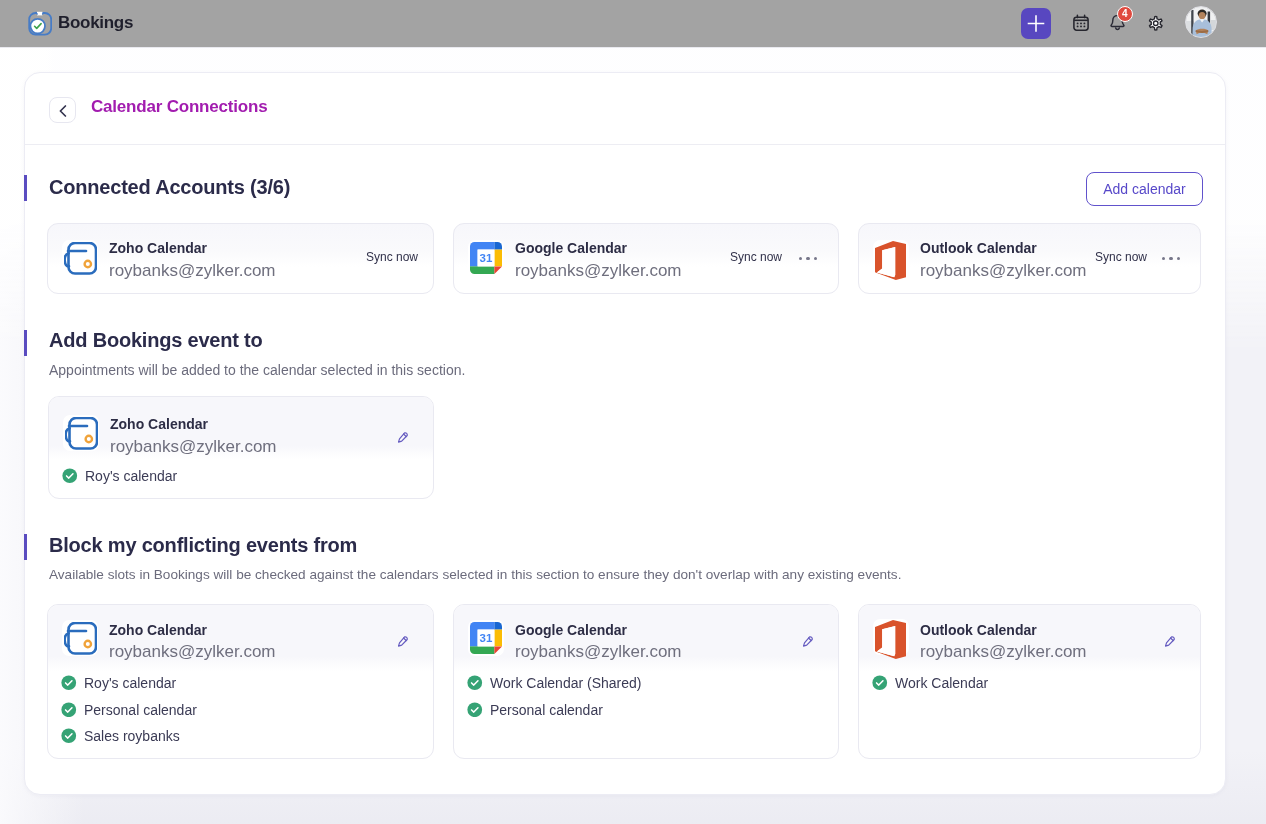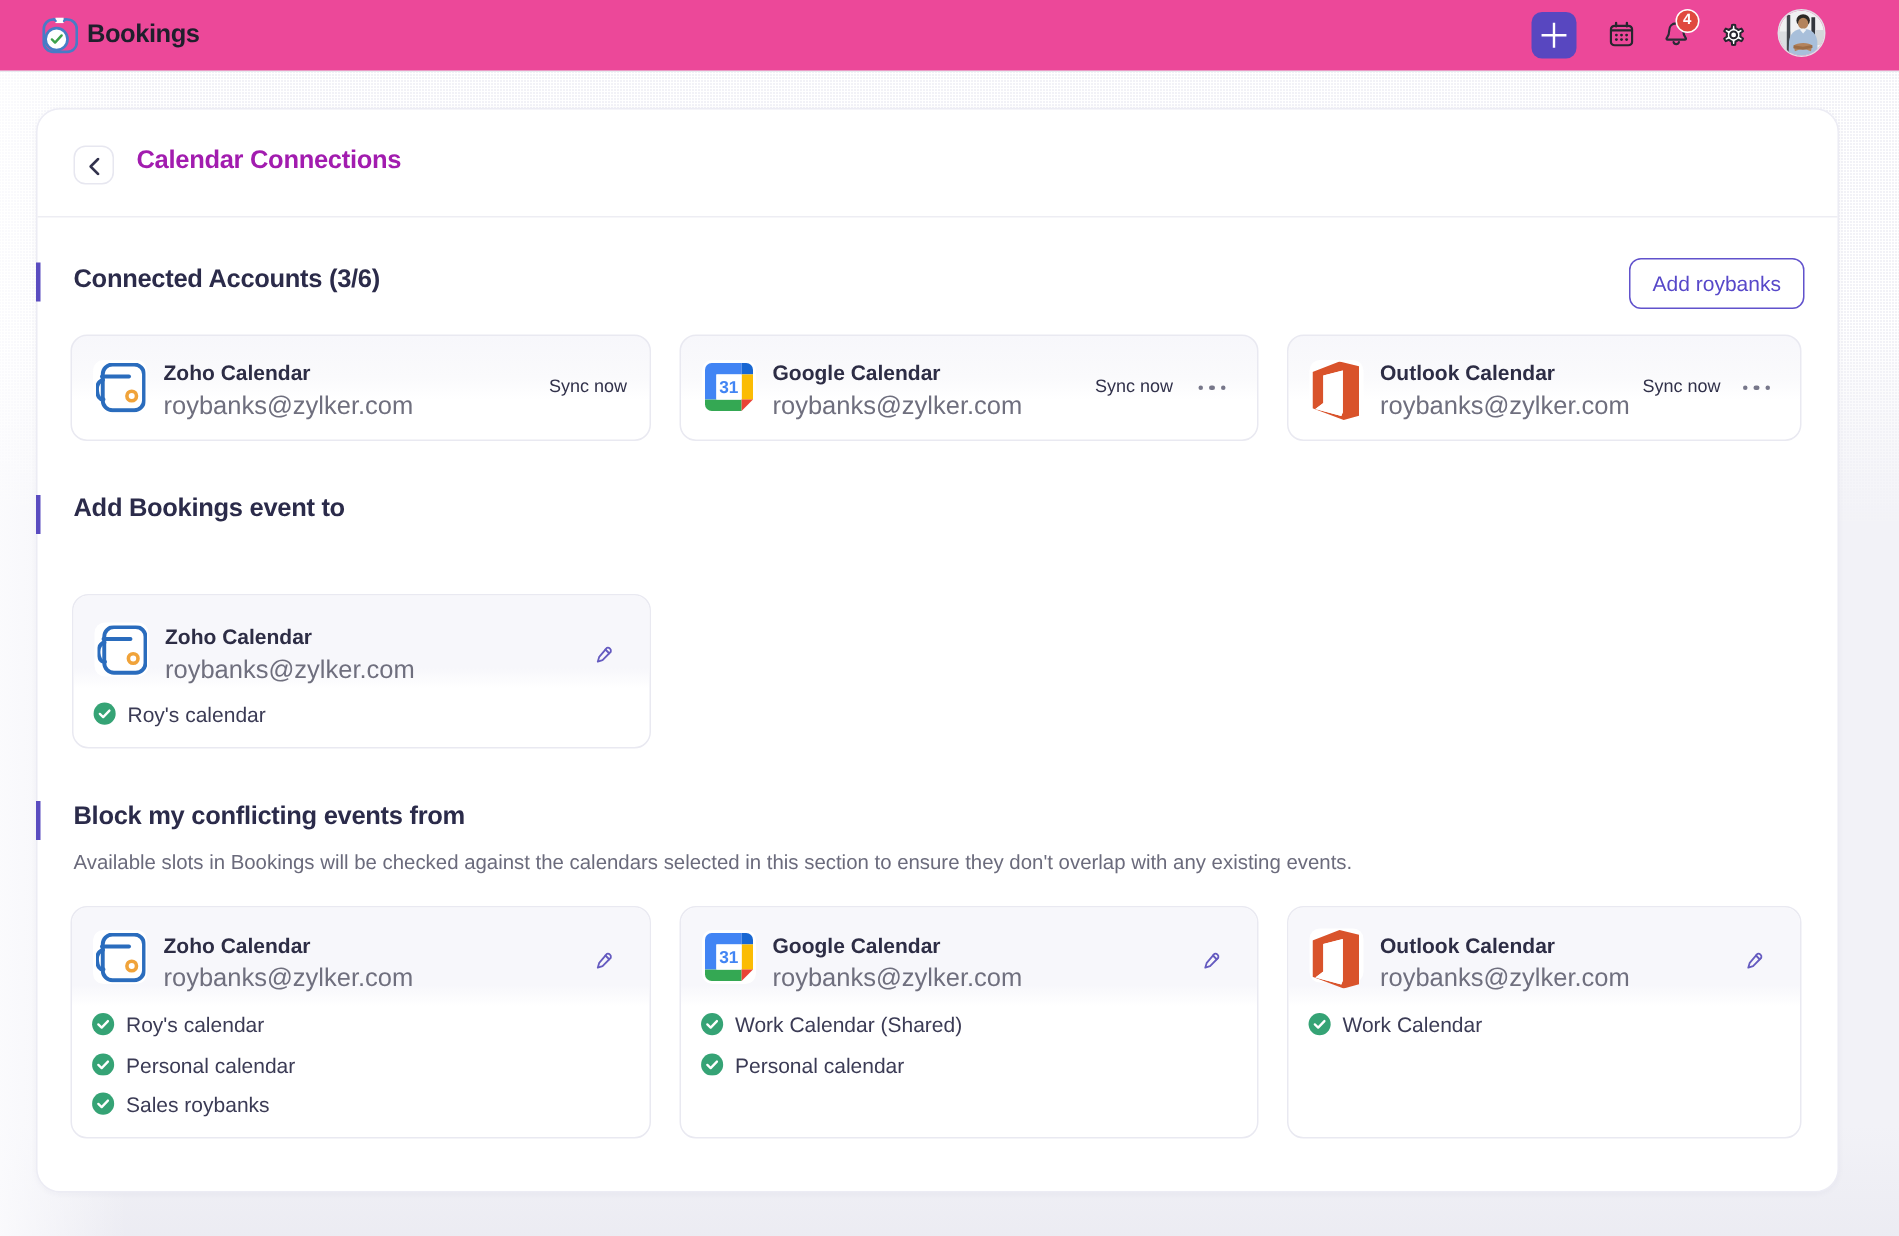--- a/index.html
+++ b/index.html
@@ -14,41 +14,41 @@
 }
 body::before {
   content:""; position:absolute; left:0; top:48px; right:0; height:310px;
   background-image:radial-gradient(circle, rgba(255,255,255,.95) .7px, rgba(255,255,255,0) .85px);
   background-size:2px 2px;
   -webkit-mask-image:linear-gradient(180deg,#000 55%, transparent 100%);
   mask-image:linear-gradient(180deg,#000 55%, transparent 100%);
 }
 .hdr {
   position:absolute; left:0; top:0; width:1266px; height:48px;
-  background:#ec4899; border-bottom:1px solid #e9e9ef;
+  background:#a3a3a3; border-bottom:1px solid #e9e9ef;
 }
 .hdr .logo { position:absolute; left:28px; top:11px; }
 .hdr .appname { position:absolute; left:58px; top:13px; font-size:17px; font-weight:700; color:#1f1f2c; letter-spacing:-.3px; }
 .plusbtn { position:absolute; left:1021px; top:8px; width:30px; height:31px; border-radius:7px; background:#5847c0; }
 .icon-cal { position:absolute; left:1073px; top:14px; }
 .icon-bell { position:absolute; left:1109px; top:13.5px; }
 .badge { position:absolute; left:1116.5px; top:5.5px; width:16.5px; height:16.5px; border-radius:50%; background:#e04a3f; border:1px solid #fff; color:#fff; font-size:10px; font-weight:700; text-align:center; line-height:14.5px; }
 .icon-gear { position:absolute; left:1148px; top:14.5px; }
 .avatar { position:absolute; left:1185px; top:6px; width:32px; height:32px; border-radius:50%; overflow:hidden; border:1px solid #e0e0e6; }
 .card {
   position:absolute; left:24px; top:72px; width:1202px; height:723px;
   background:#fff; border-radius:16px; border:1px solid #ececf4;
   box-shadow:0 1px 4px rgba(40,40,90,.04);
 }
 .backbtn { position:absolute; left:24px; top:24px; width:27px; height:26px; border-radius:8px; border:1px solid #e7e7f0; background:#fff; }
 .backbtn svg { position:absolute; left:9px; top:7px; }
 .pagetitle { position:absolute; left:66px; top:24px; font-size:17px; font-weight:700; letter-spacing:-.2px; color:#a21caf; }
 .divider { position:absolute; left:0; top:71px; width:1200px; height:1px; background:#ededf3; }
 .secbar { position:absolute; left:-1px; width:3px; background:#5a4cc0; }
-.sechead { position:absolute; left:24px; font-size:17px; font-weight:700; letter-spacing:-.2px; color:#2b2b4a; }
+.sechead { position:absolute; left:24px; font-size:20px; font-weight:700; letter-spacing:-.2px; color:#2b2b4a; }
 .secdesc { position:absolute; left:24px; font-size:14px; color:#6b6b7c; }
 .addcal { position:absolute; left:1061px; top:99px; width:117px; height:34px; border:1px solid #6152cc; border-radius:8px; color:#5748c9; font-size:14px; text-align:center; line-height:32px; background:#fff; }
 .ccard {
   position:absolute; border:1px solid #e9e9f1; border-radius:11px;
   background:linear-gradient(180deg,#f7f7fb 0%,#fafafc 40%,#ffffff 62%);
 }
 .ccard2 {
   position:absolute; border:1px solid #e9e9f1; border-radius:11px; background:#fff; overflow:hidden;
 }
 .chead { position:absolute; left:0; top:0; width:100%;
@@ -124,24 +124,25 @@
   <div class="backbtn">
     <svg width="8" height="12" viewBox="0 0 8 12">
         <path d="M6.4 1 L1.4 6 L6.4 11" fill="none" stroke="#33334e" stroke-width="1.7" stroke-linecap="round" stroke-linejoin="round"></path>
       </svg>
   </div>
   <div class="pagetitle">Calendar Connections</div>
   <div class="divider"></div>
 
   <div class="secbar" style="top:102px; height:26px;"></div>
   <div class="sechead" style="top:103px;">Connected Accounts (3/6)</div>
-  <div class="addcal">Add roybanks</div>
+  <div class="addcal">Add calendar</div>
 
   <div class="secbar" style="top:257px; height:26px;"></div>
   <div class="sechead" style="top:256px;">Add Bookings event to</div>
+  <div class="secdesc" style="top:289px;">Appointments will be added to the calendar selected in this section.</div>
 
   <div class="secbar" style="top:461px; height:26px;"></div>
   <div class="sechead" style="top:461px;">Block my conflicting events from</div>
   <div class="secdesc" style="top:494px; font-size:13.6px;">Available slots in Bookings will be checked against the calendars selected in this section to ensure they don't overlap with any existing events.</div>
 </div>
 
 <div class="ccard" id="r1c1" style="left:47px; top:223px; width:387px; height:71px;">
     <div class="itile" style="top:16px;"><svg width="33" height="33" viewBox="0 0 33 33" style="margin:2px;">
  <rect x="4.5" y="1" width="27.5" height="30.5" rx="6.5" fill="#fff" stroke="#2a6cbd" stroke-width="2.6"></rect>
  <path d="M4 9 H22" stroke="#2a6cbd" stroke-width="2.6" stroke-linecap="round"></path>

